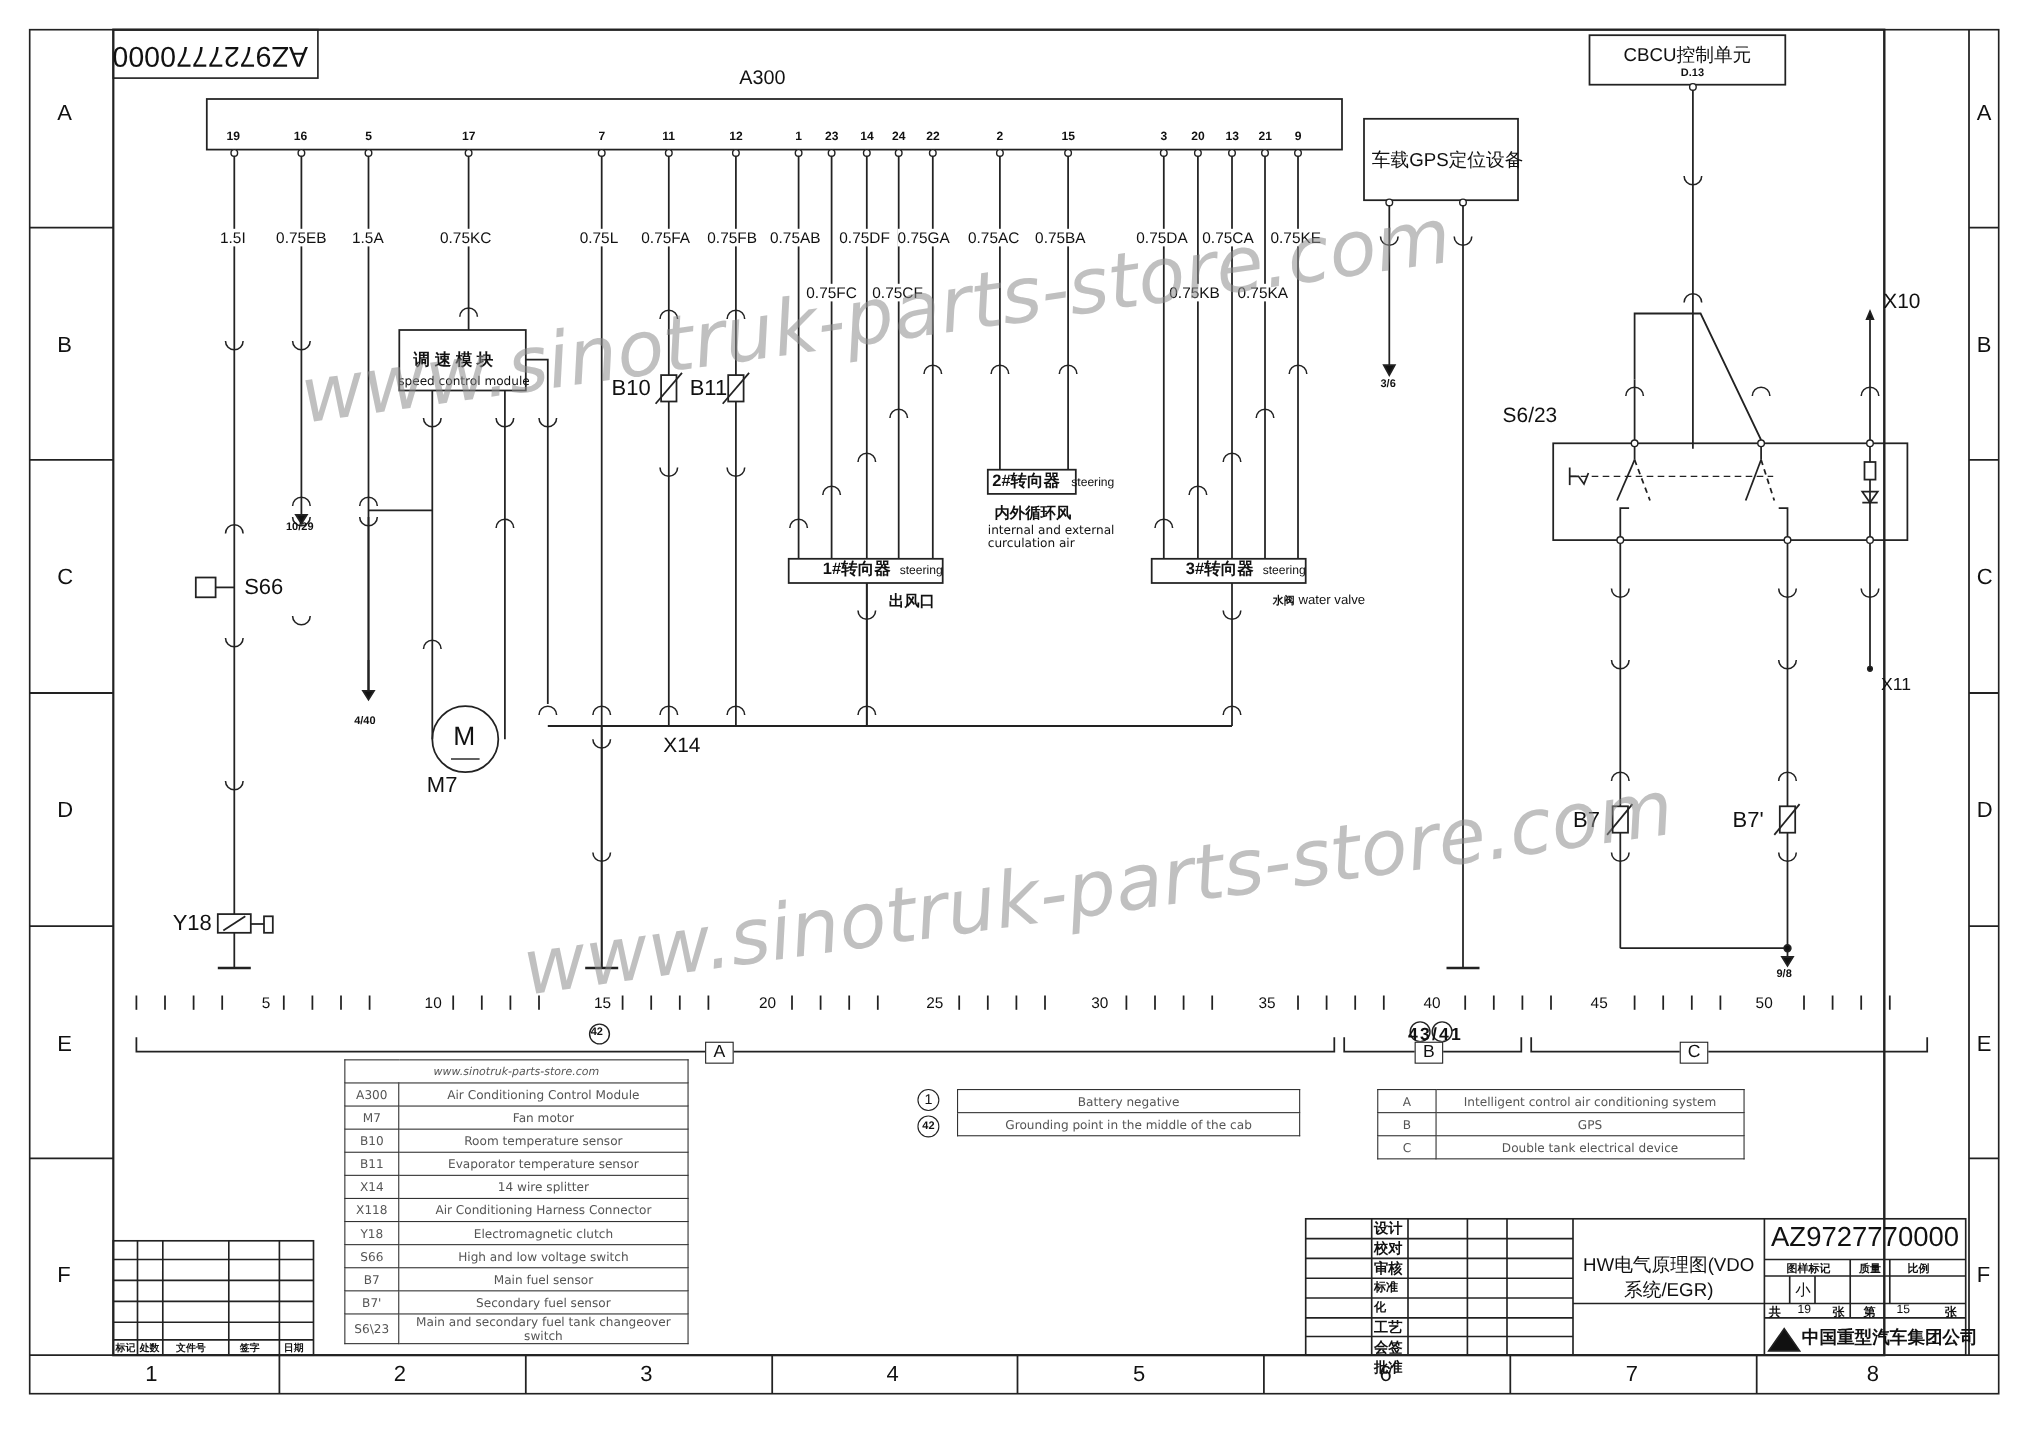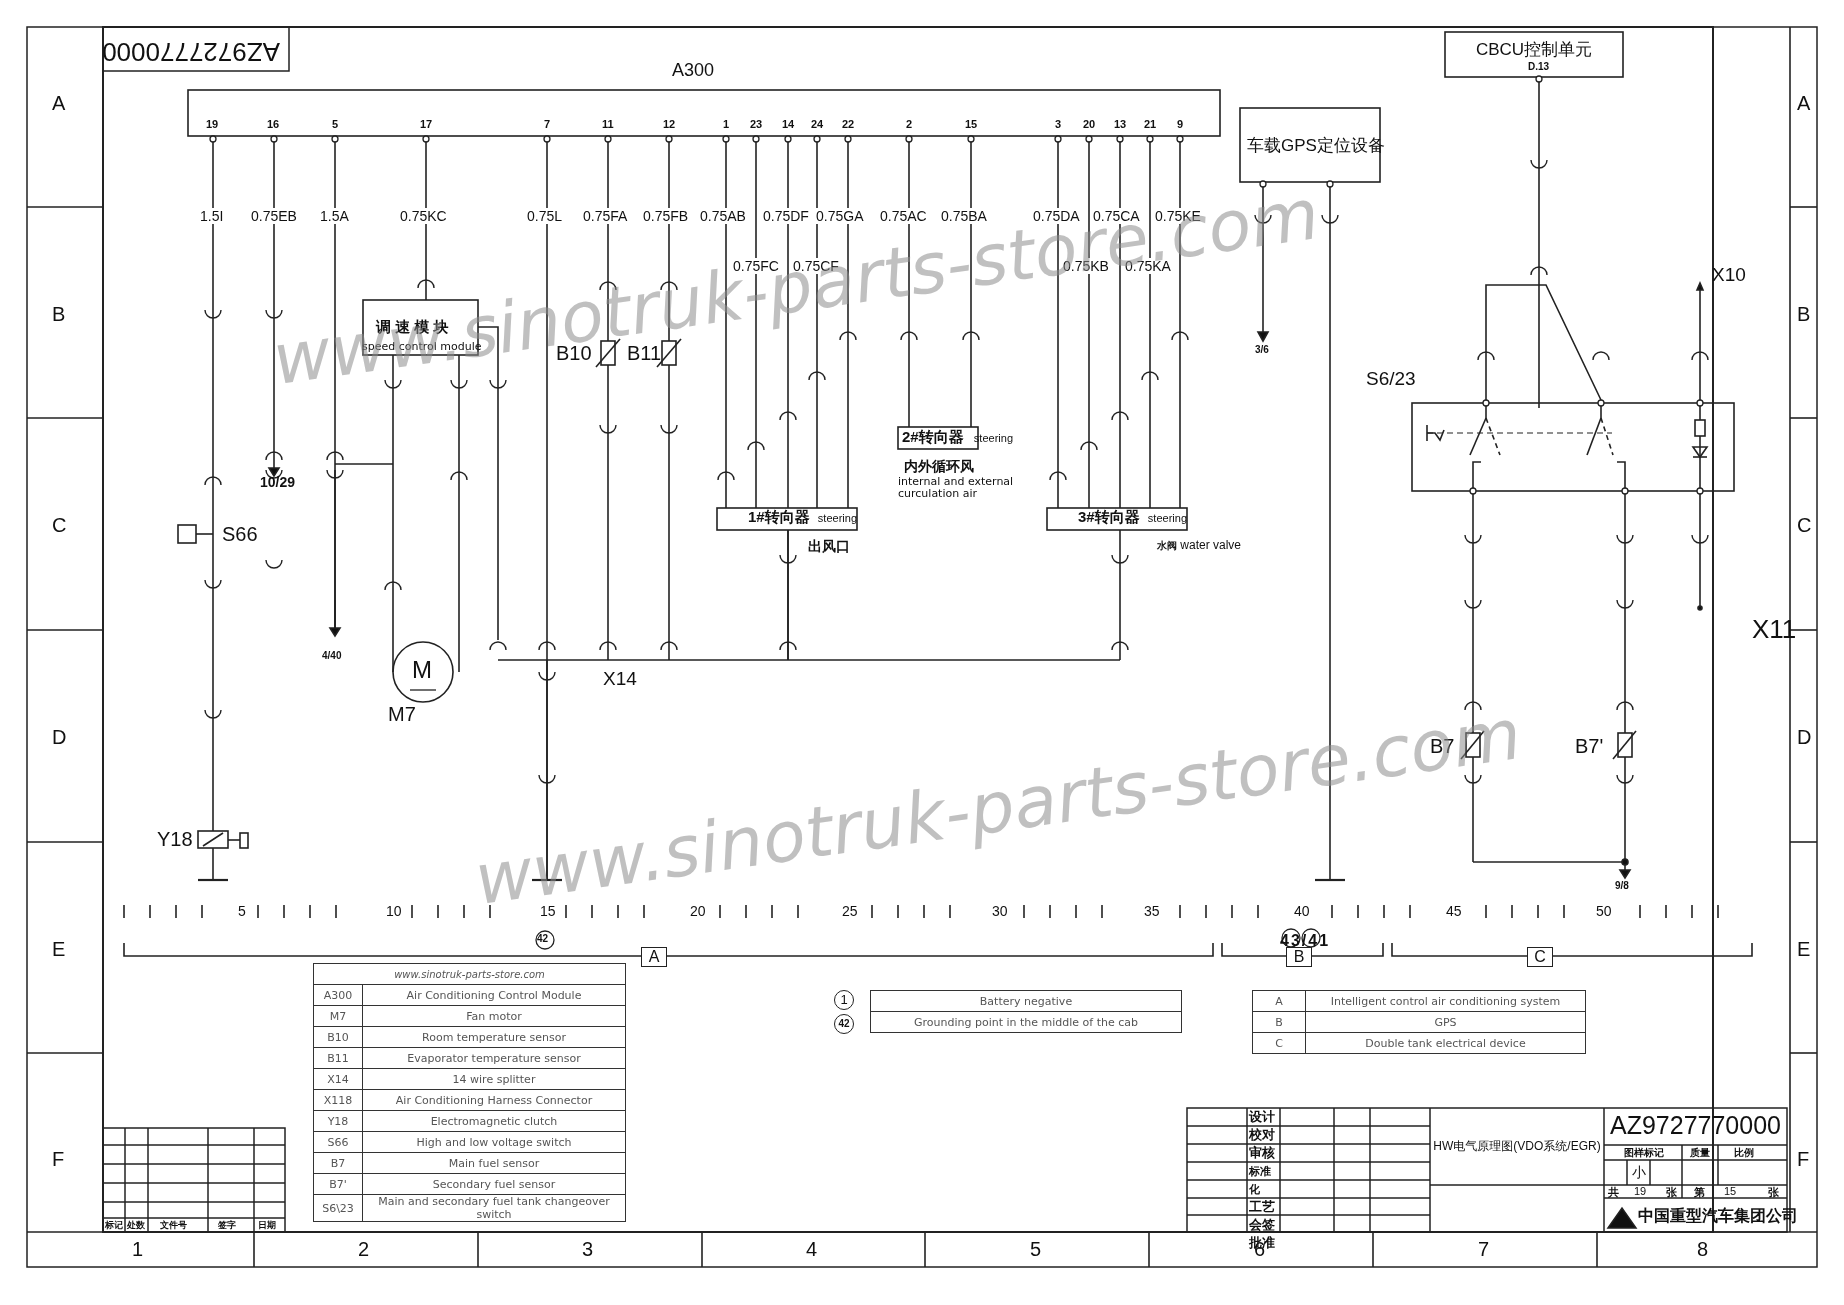--- a/index.html
+++ b/index.html
@@ -422,24 +422,24 @@
 </div>
 <div style="position:absolute;left:1157px;top:538px;font-size:12px;">
   <span style="font-weight:bold;font-size:10px;">水阀</span>
   <span>water valve</span>
 </div>
 <div style="position:absolute;left:1240px;top:134px;width:152px;text-align:center;font-size:17px;">车载GPS定位设备</div>
 <div style="position:absolute;left:1445px;top:38px;width:178px;text-align:center;font-size:17px;">CBCU控制单元</div>
 <div style="position:absolute;left:1528px;top:61px;font-size:10px;font-weight:bold;">D.13</div>
 <div style="position:absolute;left:1366px;top:368px;font-size:19px;">S6/23</div>
 <div style="position:absolute;left:1712px;top:264px;font-size:19px;">X10</div>
-<div style="position:absolute;left:1752px;top:614px;font-size:26px;">X11</div>
+<div style="position:absolute;left:1710px;top:614px;font-size:16px;">X11</div>
 <div style="position:absolute;left:1430px;top:735px;font-size:20px;">B7</div>
 <div style="position:absolute;left:1575px;top:735px;font-size:20px;">B7'</div>
-<div style="position:absolute;left:260px;top:474px;font-size:14px;font-weight:bold;">10/29</div>
+<div style="position:absolute;left:260px;top:474px;font-size:10px;font-weight:bold;">10/29</div>
 <div style="position:absolute;left:322px;top:650px;font-size:10px;font-weight:bold;">4/40</div>
 <div style="position:absolute;left:1255px;top:344px;font-size:10px;font-weight:bold;">3/6</div>
 <div style="position:absolute;left:1615px;top:880px;font-size:10px;font-weight:bold;">9/8</div>
 <div style="position:absolute;left:537px;top:933px;font-size:10px;font-weight:bold;">42</div>
 <div style="position:absolute;left:1280px;top:932px;font-size:16px;font-weight:bold;letter-spacing:2px;">43/41</div>
 
 
 <div style="position:absolute;left:0;top:903px;width:1844px;font-size:14px;">
   <span style="position:absolute;left:238px;">5</span>
   <span style="position:absolute;left:386px;">10</span>
@@ -581,21 +581,21 @@
 </div>
 <div style="position:absolute;left:1249px;top:1108px;width:32px;font-size:13px;font-weight:bold;line-height:18px;">
   <div>设计</div>
   <div>校对</div>
   <div>审核</div>
   <div style="font-size:11px;">标准化</div>
   <div>工艺</div>
   <div>会签</div>
   <div>批准</div>
 </div>
-<div style="position:absolute;left:1432px;top:1138px;width:170px;text-align:center;font-size:12px;">HW电气原理图(VDO系统/EGR)</div>
+<div style="position:absolute;left:1432px;top:1138px;width:170px;text-align:center;font-size:17px;">HW电气原理图(VDO系统/EGR)</div>
 <div style="position:absolute;left:1604px;top:1111px;width:183px;text-align:center;font-size:25px;">AZ9727770000</div>
 <div style="position:absolute;left:1606px;top:1146px;width:180px;font-size:10px;font-weight:bold;">
   <span style="position:absolute;left:18px;">图样标记</span>
   <span style="position:absolute;left:84px;">质量</span>
   <span style="position:absolute;left:128px;">比例</span>
 </div>
 <div style="position:absolute;left:1632px;top:1164px;font-size:14px;">小</div>
 <div style="position:absolute;left:1606px;top:1185px;width:180px;font-size:11px;font-weight:bold;">
   <span style="position:absolute;left:2px;">共</span>
   <span style="position:absolute;left:28px;font-weight:normal;">19</span>

